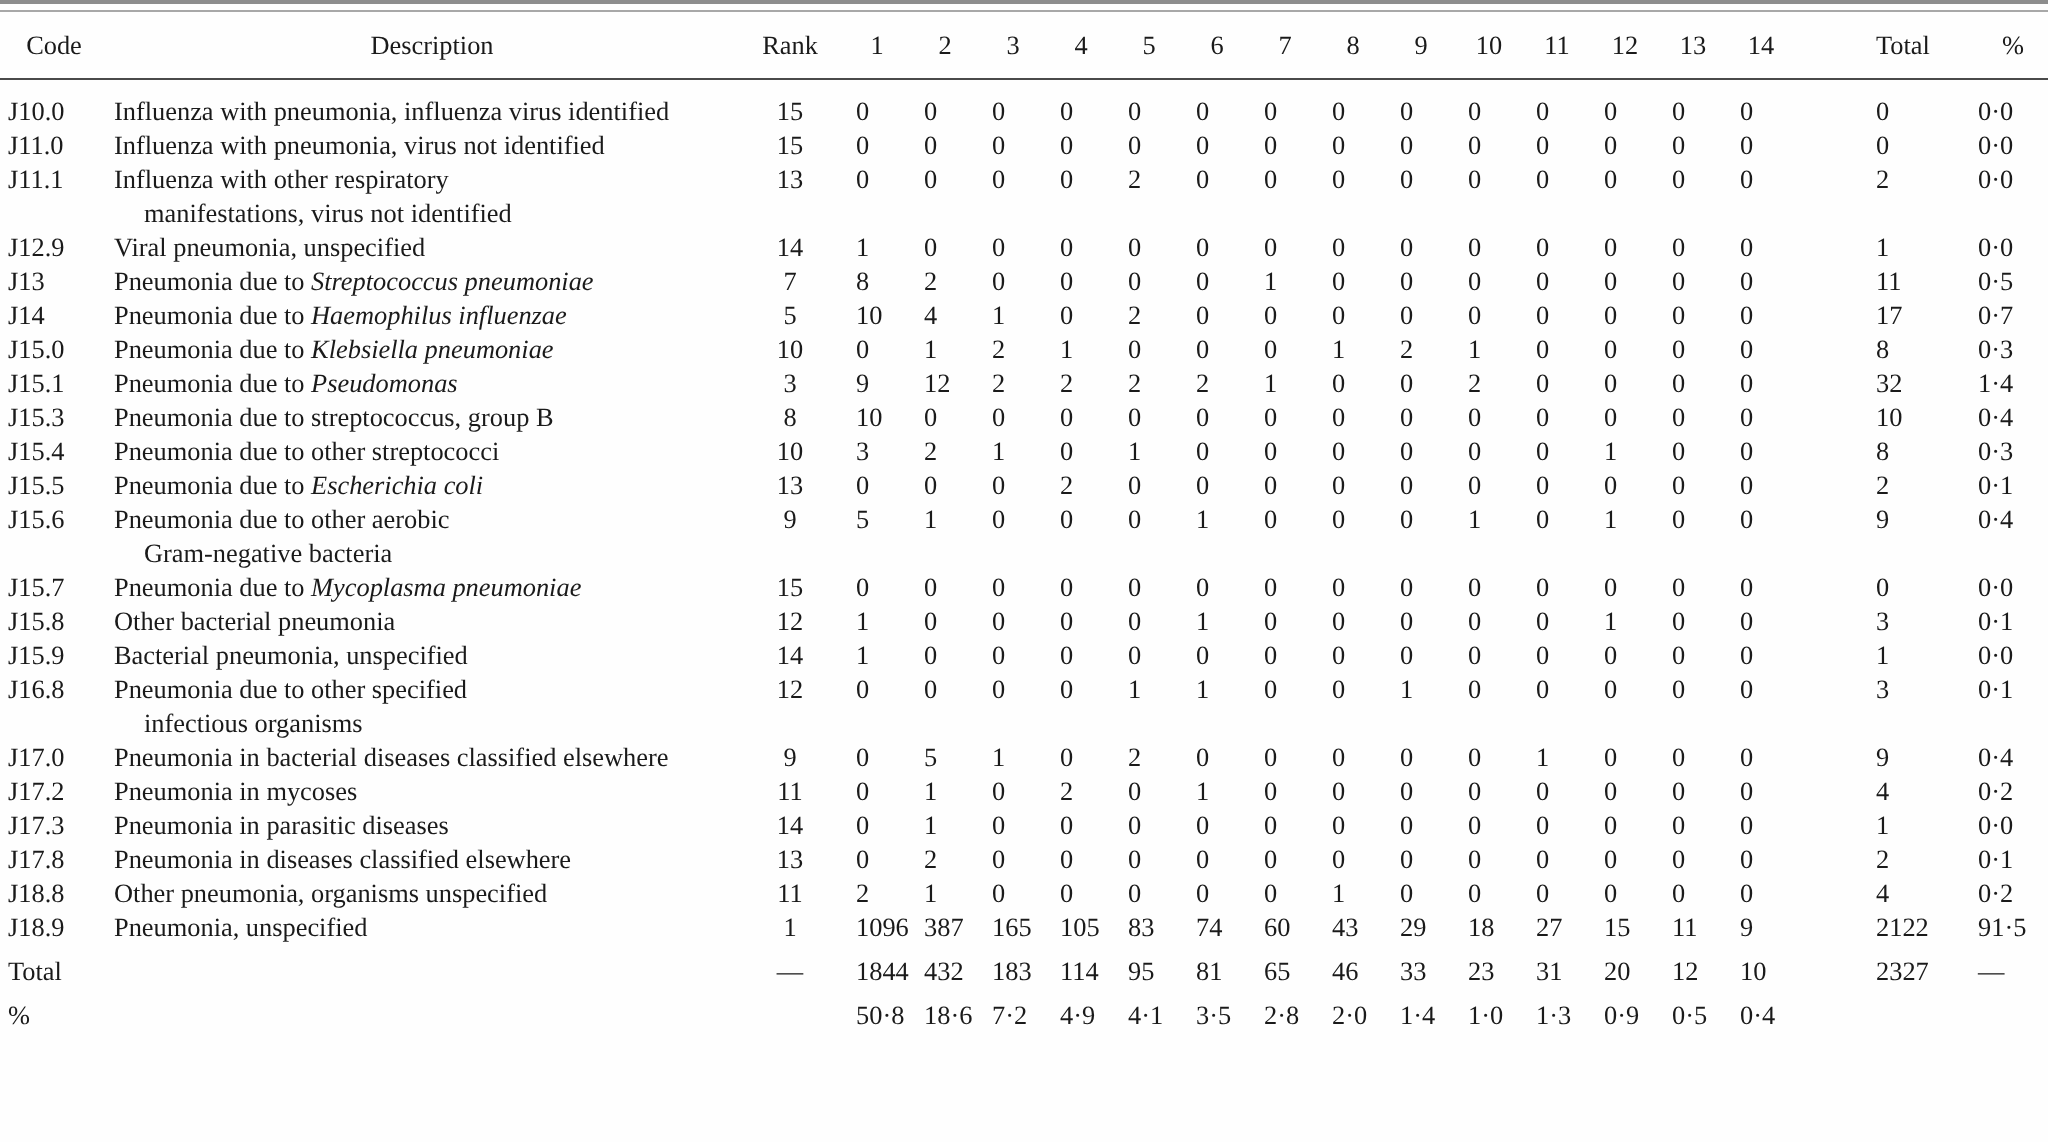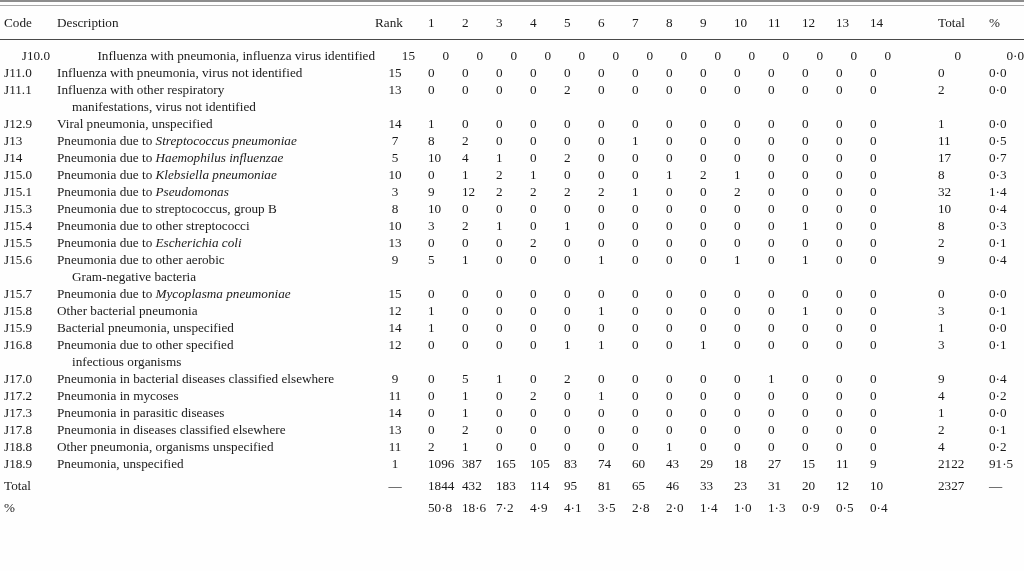--- a/index.html
+++ b/index.html
@@ -32,39 +32,39 @@
   }
   col.c-code  { width: 50px; }
   col.c-desc  { width: 325px; }
   col.c-rank  { width: 40px; }
   col.c-val   { width: 34px; }
   col.c-total { width: 70px; }
   col.c-pct   { width: 63px; }
 
   thead th {
     font-weight: normal;
-    text-align: left;
+    text-align: center;
     padding: 9px 0 8px 0;
     line-height: 16px;
     vertical-align: bottom;
   }
   thead tr { border-bottom: 1.6px solid #4a4a4a; }
   th.h-code { padding-left: 4px; }
   th.h-desc { padding-left: 7px; }
-  th.h-rank { text-align: left; }
+  th.h-rank { text-align: center; }
   th.h-val  { padding-left: 13px; }
   th.h-total{ padding-left: 47px; }
   th.h-pct  { padding-left: 28px; }
 
   tbody td {
     padding: 0;
     line-height: 17px;
     vertical-align: top;
   }
-  tbody tr:first-child td { padding-top: 7px; text-align: right; }
+  tbody tr:first-child td { padding-top: 7px; }
   td.code { padding-left: 4px; }
   td.desc { padding-left: 7px; }
   td.rank { text-align: center; }
   td.num  { padding-left: 13px; }
   td.total-col { padding-left: 47px; }
   td.pct-col   { padding-left: 28px; }
   .wrap-line { display: block; padding-left: 15px; }
   tr.footer-row td { padding-top: 5px; }
   tr.footer-row.last td { padding-bottom: 3px; }
 </style>

